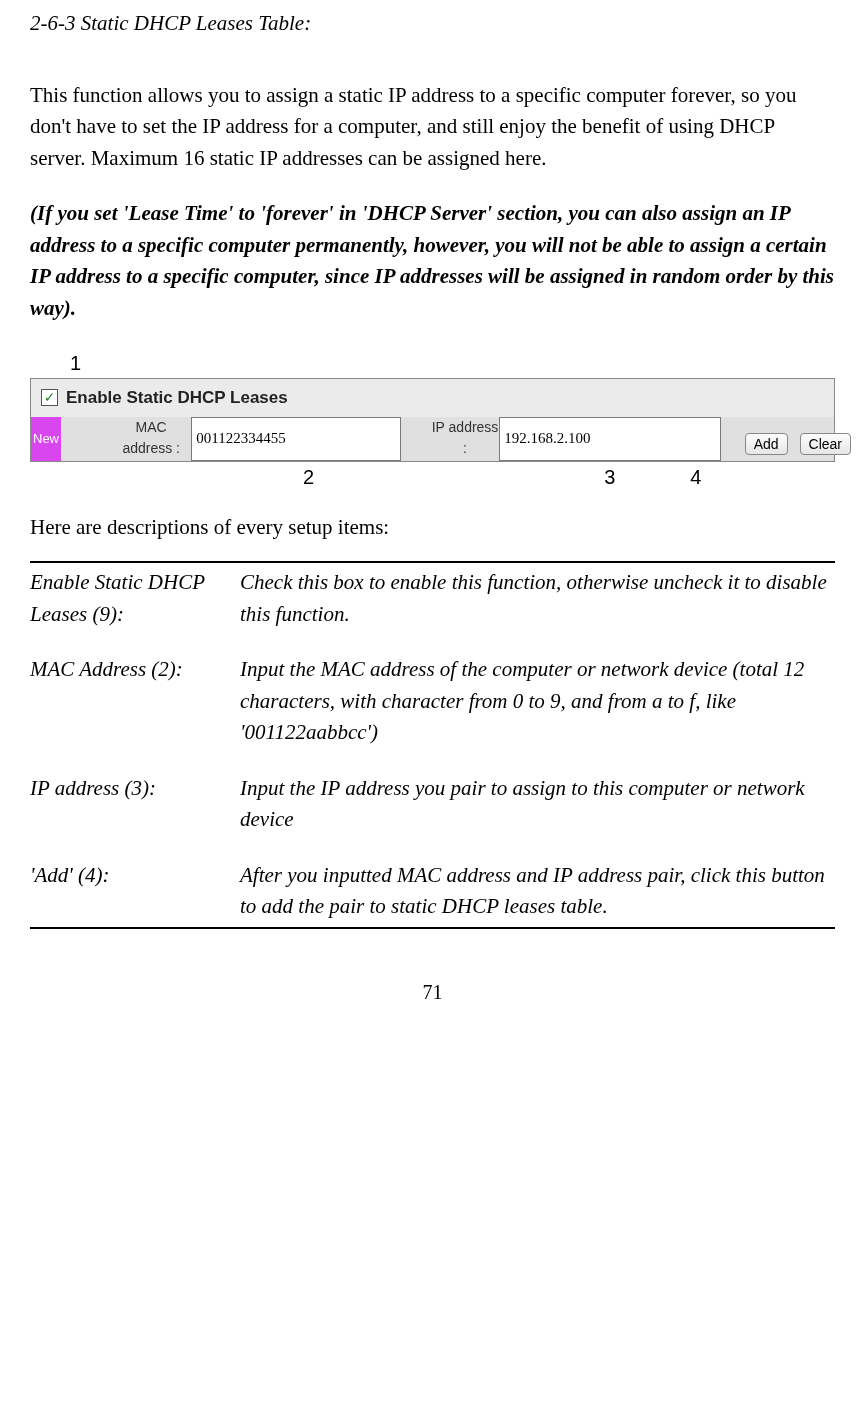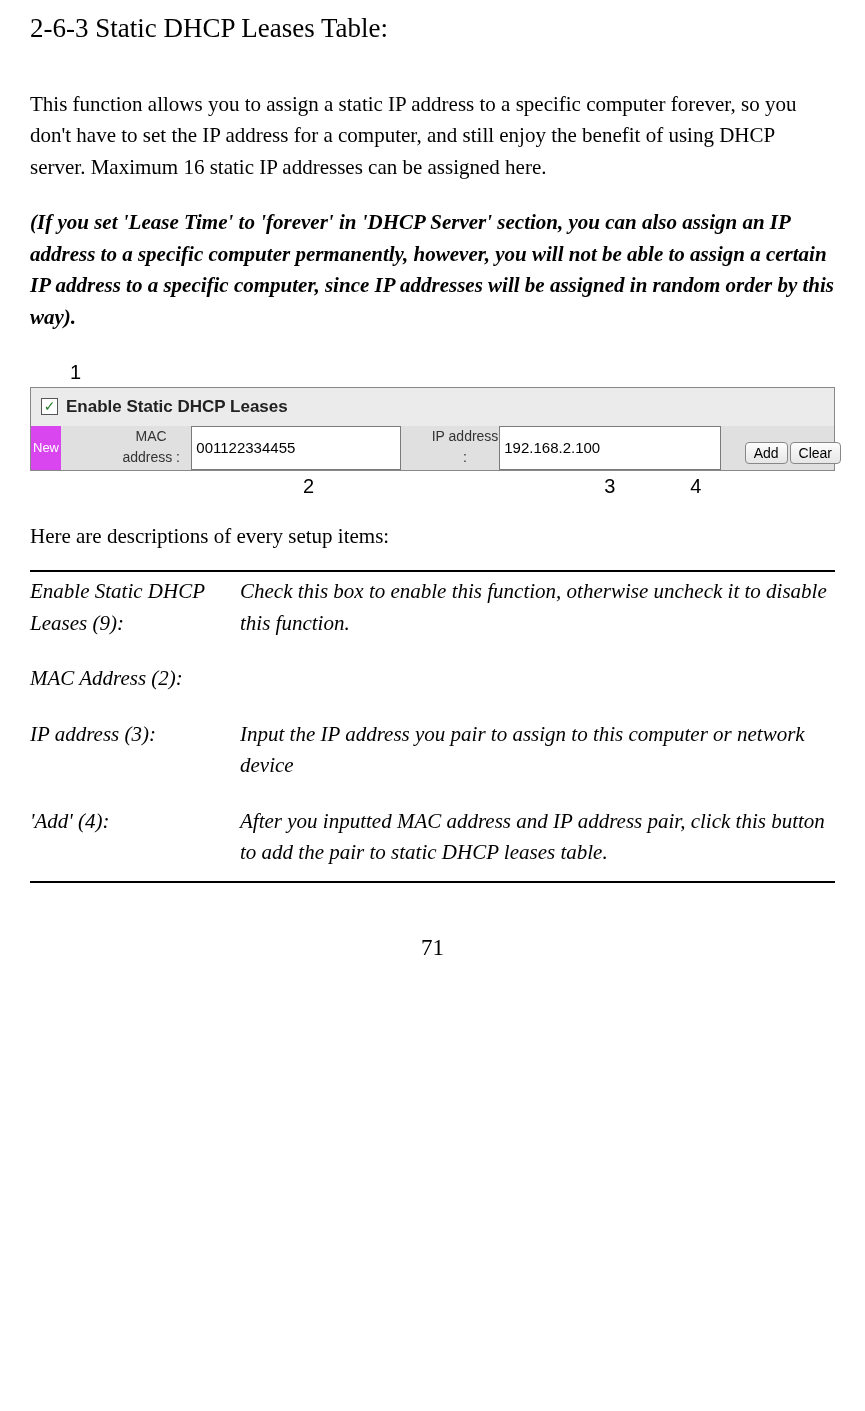--- a/index.html
+++ b/index.html
@@ -6,21 +6,22 @@
       font-family: "Times New Roman", Times, serif;
       font-size: 21px;
       line-height: 1.5;
       max-width: 805px;
       margin: 0 auto;
       padding: 8px 30px;
       background: #fff;
       color: #000;
     }
     .section-title {
-      font-size: 27px;
+      font-style: italic;
+      font-size: 21px;
       margin-bottom: 40px;
     }
     .para {
       margin-bottom: 24px;
     }
     .para.italic {
       font-style: italic;
       font-weight: bold;
     }
     .annotation-above {
@@ -86,34 +87,34 @@
       margin-left: 30px;
     }
     .col-label {
       font-family: "Trebuchet MS", Arial, sans-serif;
       font-size: 14px;
       color: #333;
       text-align: center;
       margin-bottom: 2px;
     }
     .text-input {
-      font-family: Liberation Sans, sans-serif;
+      font-family: Liberation Serif, serif;
       font-size: 15px;
       padding: 3px 4px;
       border: 1px solid #7a7a7a;
       background: #fff;
       width: 240px;
       box-sizing: border-box;
     }
     .ip-input {
       width: 240px;
     }
     .btn-group {
       display: flex;
-      gap: 2px;
+      gap: 12px;
       margin-left: 24px;
       align-items: flex-end;
       align-self: flex-end;
       padding-bottom: 6px;
       padding-right: 10px;
     }
     .btn {
       font-family: Arial, sans-serif;
       font-size: 14px;
       padding: 2px 8px;
@@ -142,31 +143,31 @@
     .desc-table {
       width: 100%;
     }
     .desc-row {
       display: flex;
       font-style: italic;
       margin-bottom: 24px;
       margin-top: 4px;
     }
     .desc-row:last-of-type {
-      margin-bottom: 12px;
+      margin-bottom: 4px;
     }
     .desc-label {
       flex: 0 0 210px;
     }
     .desc-text {
       flex: 1;
     }
     .page-number {
       text-align: center;
-      font-size: 23px;
+      font-size: 20px;
       margin-top: 48px;
     }
   </style>
 </head>
 <body>
 
 <div class="section-title">2-6-3 Static DHCP Leases Table:</div>
 
 <div class="para">This function allows you to assign a static IP address to a specific computer forever, so you don't have to set the IP address for a computer, and still enjoy the benefit of using DHCP server. Maximum 16 static IP addresses can be assigned here.</div>
 
@@ -206,20 +207,21 @@
 
 <hr class="thick">
 
 <div class="desc-table">
   <div class="desc-row">
     <div class="desc-label">Enable Static DHCP Leases (9):</div>
     <div class="desc-text">Check this box to enable this function, otherwise uncheck it to disable this function.</div>
   </div>
   <div class="desc-row">
     <div class="desc-label">MAC Address (2):</div>
+    <div class="desc-text">Input the MAC address of the computer or network device (total 12 characters, with character from 0 to 9, and from a to f, like '001122aabbcc')</div>
   </div>
   <div class="desc-row">
     <div class="desc-label">IP address (3):</div>
     <div class="desc-text">Input the IP address you pair to assign to this computer or network device</div>
   </div>
   <div class="desc-row">
     <div class="desc-label">'Add' (4):</div>
     <div class="desc-text">After you inputted MAC address and IP address pair, click this button to add the pair to static DHCP leases table.</div>
   </div>
 </div>

